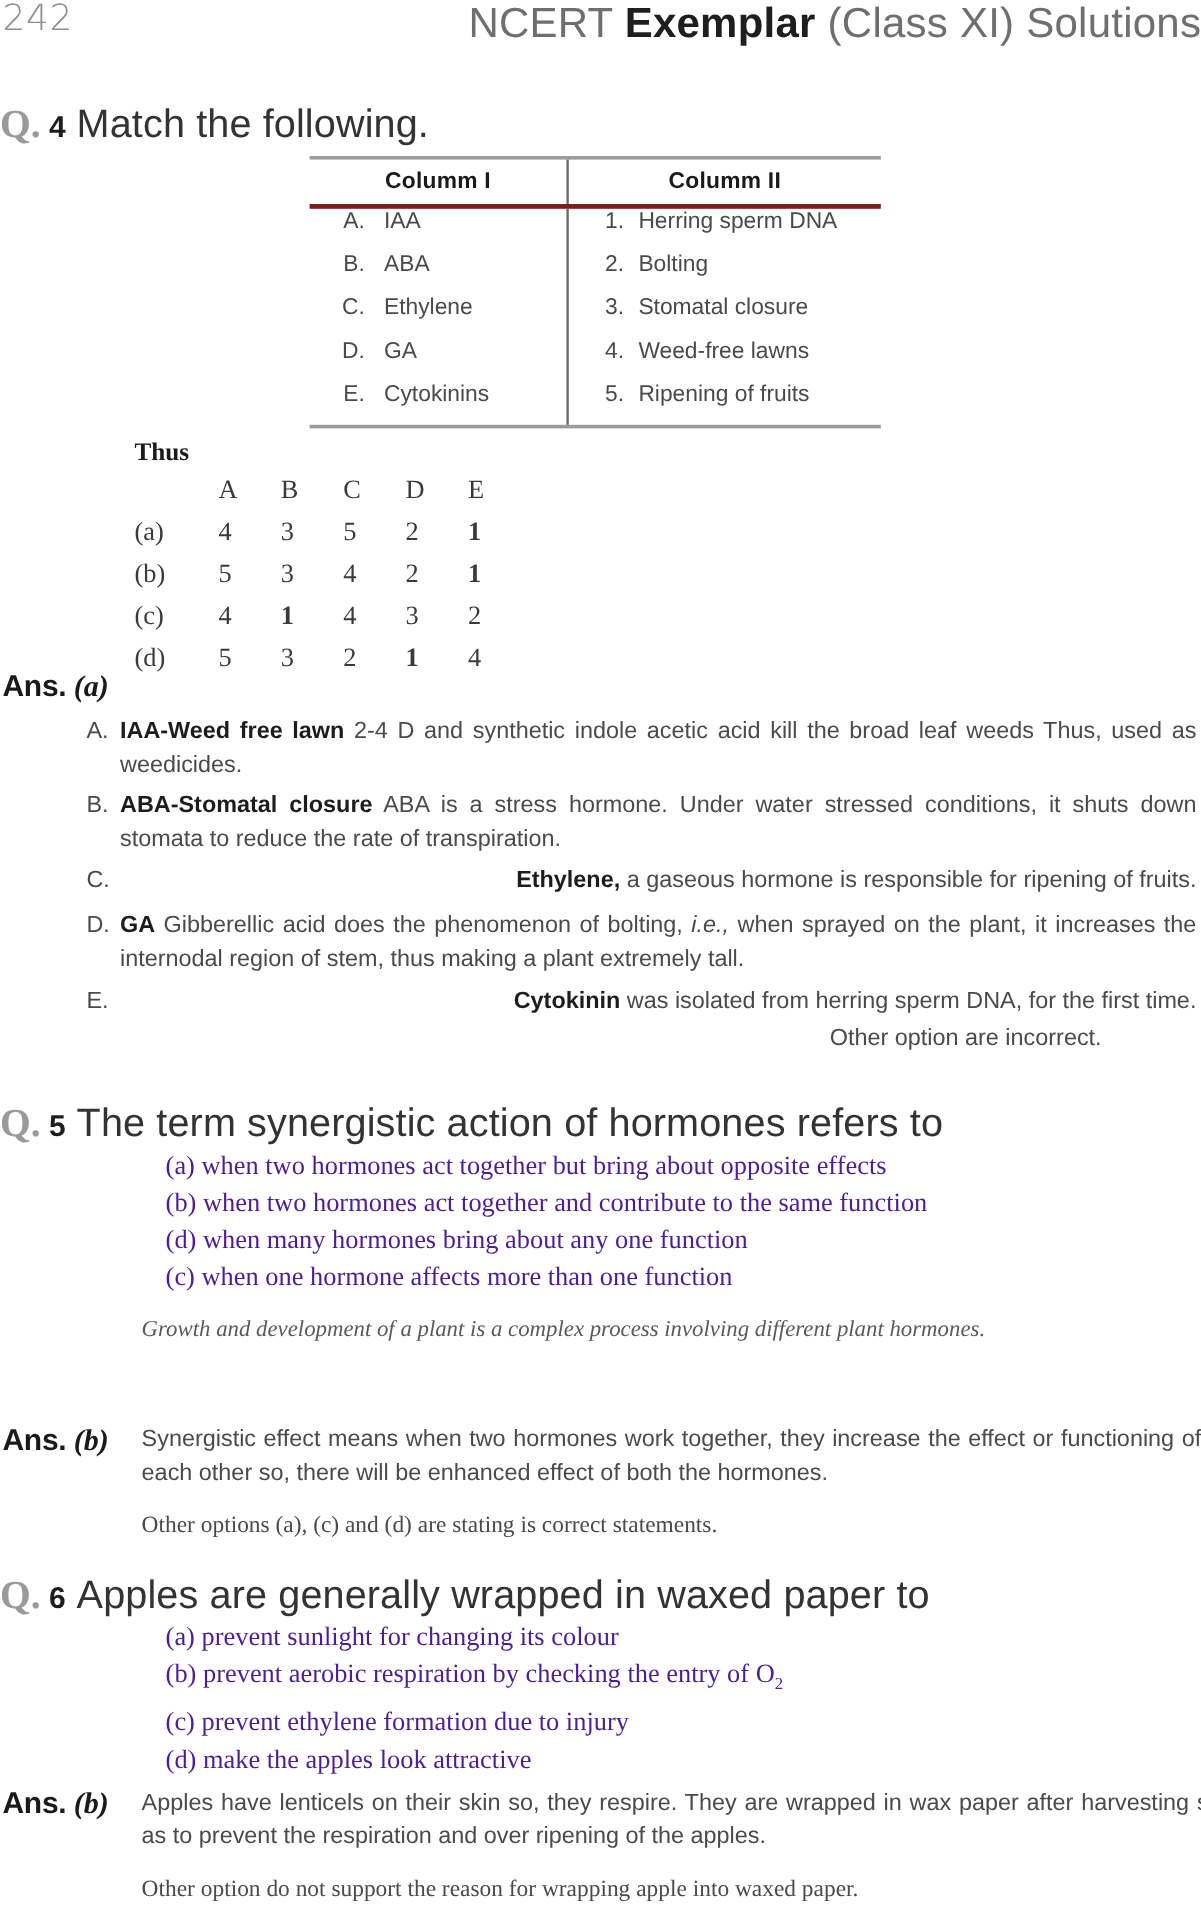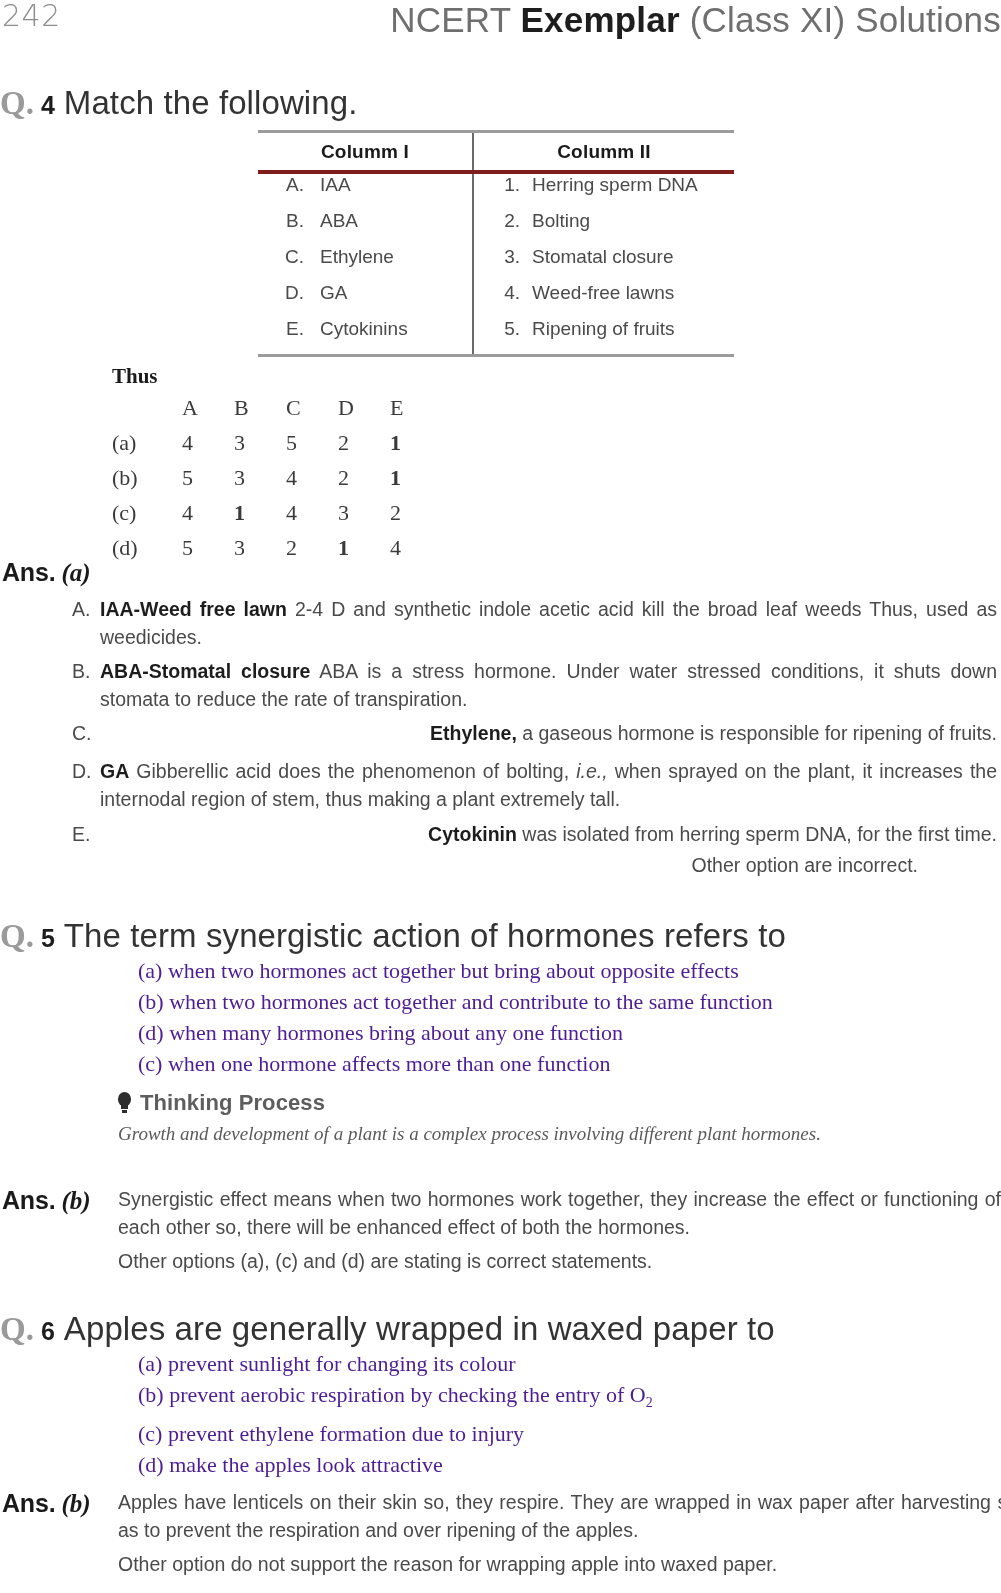--- a/index.html
+++ b/index.html
@@ -318,21 +318,21 @@
     width: 883px;
   }
   .ans-body p {
     margin: 0;
     font-size: 19.5px;
     line-height: 28px;
     color: #4a4a4a;
     text-align: justify;
   }
   .ans-body p.nojust { text-align: left; }
-  .ans-body p.gap { margin-top: 6px; }
+  .ans-body p.gap { margin-top: 17px; font-family: Liberation Serif, serif; }
 </style>
 </head>
 <body>
 
 <div class="page">
 
   <div class="runhead">
     <div class="folio">242</div>
     <div class="runhead-title"><span class="light">NCERT </span><span class="bold">Exemplar</span><span class="light"> (Class XI) Solutions</span></div>
   </div>
@@ -483,28 +483,20 @@
   </div>
 
   <div class="opt-list" style="top:955px;">
     <div class="opt">(a) when two hormones act together but bring about opposite effects</div>
     <div class="opt">(b) when two hormones act together and contribute to the same function</div>
     <div class="opt">(d) when many hormones bring about any one function</div>
     <div class="opt">(c) when one hormone affects more than one function</div>
   </div>
 
   <div class="thinking" style="top:1090px;">
-    <div class="tp-head">
-      <span class="bulb-icon">
-        <span class="glass"></span>
-        <span class="base"></span>
-        <span class="tip"></span>
-      </span>
-      <span class="tp-title">Thinking Process</span>
-    </div>
     <div class="tp-body">Growth and development of a plant is a complex process involving different plant hormones.</div>
   </div>
 
   <div class="ans-label" style="top:1186px;">
     <span class="ans-word">Ans.</span>
     <span class="ans-opt">(b)</span>
   </div>
 
   <div class="ans-body" style="top:1185px;">
     <p>Synergistic effect means when two hormones work together, they increase the effect or functioning of each other so, there will be enhanced effect of both the hormones.</p>

